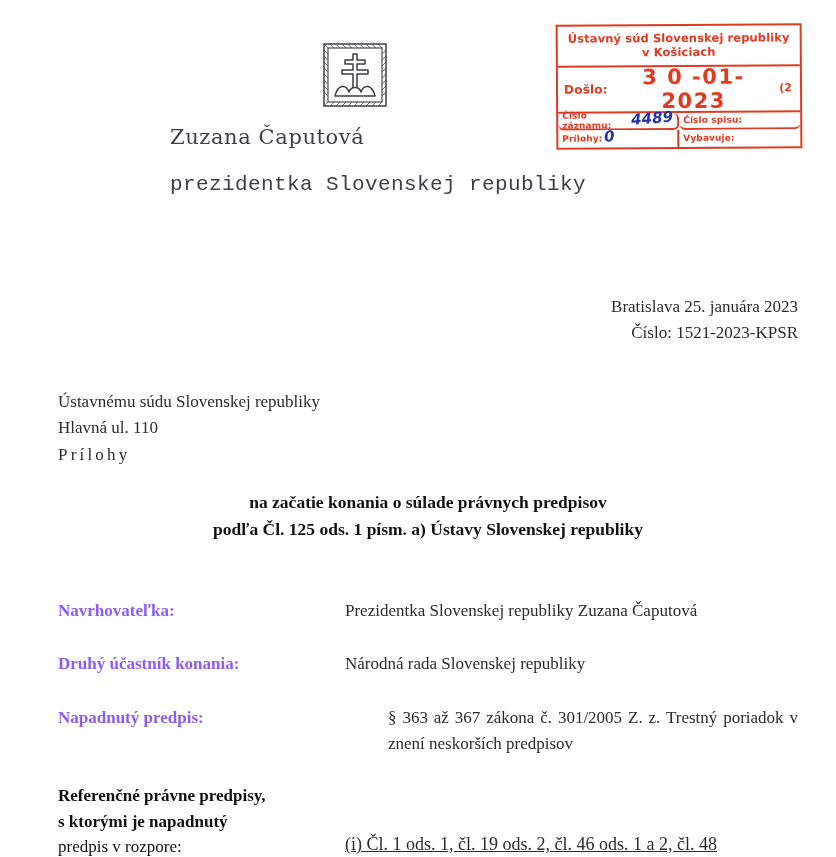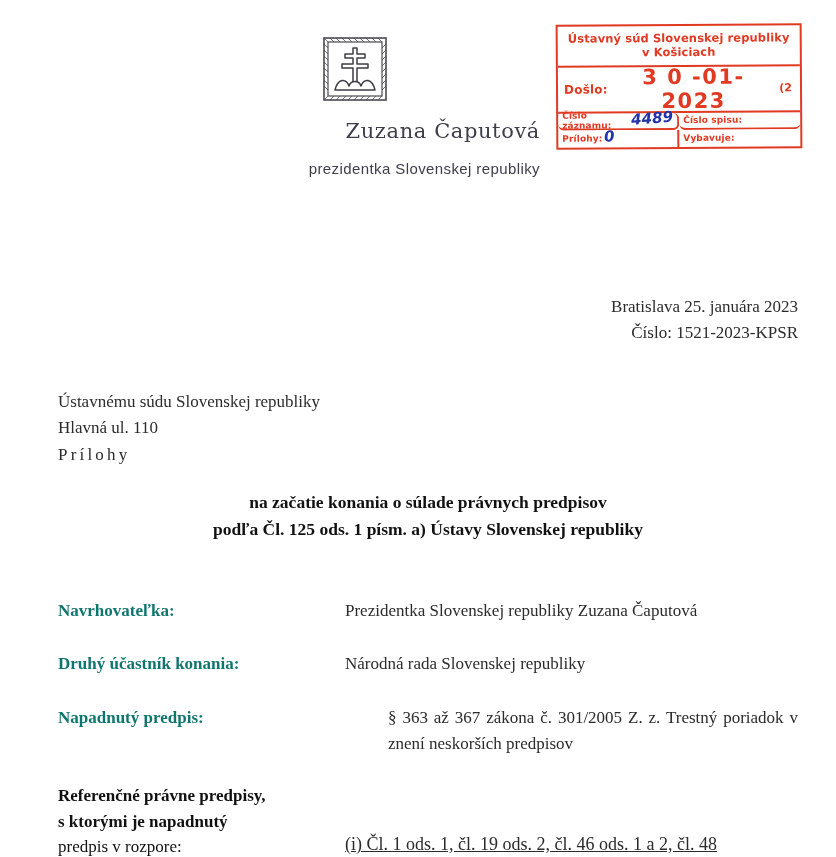--- a/index.html
+++ b/index.html
@@ -21,46 +21,46 @@
     position: absolute;
     inset: 0;
     width: 836px;
     height: 857px;
   }
 
   
   .letterhead {
     position: absolute;
     left: 170px;
-    top: 36px;
+    top: 42px;
     width: 370px;
-    text-align: right;
+    text-align: left;
   }
   .emblem {
     width: 66px;
     height: 66px;
     margin: 0 auto 14px auto;
     display: block;
   }
   .lh-name {
     font-family: "DejaVu Serif", "Liberation Serif", serif;
     font-size: 21px;
     letter-spacing: 0.6px;
     color: #3e3e4a;
     line-height: 1.45;
     white-space: nowrap;
   }
   .lh-role {
-    font-family: Liberation Sans, sans-serif;
-    font-size: 15px;
+    font-family: Liberation Mono, monospace;
+    font-size: 21px;
     letter-spacing: 0.4px;
     color: #3e3e4a;
     line-height: 1.45;
     white-space: nowrap;
-    margin-top: 12px;
+    margin-top: 18px;
   }
 
   
   .stamp {
     position: absolute;
     left: 556px;
     top: 24px;
     width: 246px;
     border: 2px solid #e03a22;
     box-sizing: border-box;
@@ -185,21 +185,21 @@
   .field-row {
     display: flex;
     align-items: flex-start;
     margin-bottom: 27px;
   }
   .field-label {
     flex: 0 0 287px;
     font-weight: bold;
     font-size: 17px;
     line-height: 1.5;
-    color: #0f766e;
+    color: #8b5cf6;
   }
   .field-value {
     flex: 1 1 auto;
     font-size: 17px;
     line-height: 1.55;
     color: #2b2b2b;
     text-align: justify;
     padding-right: 20px;
   }
   .field-value.just { text-align: justify; text-justify: inter-word; margin-left: 43px; }

